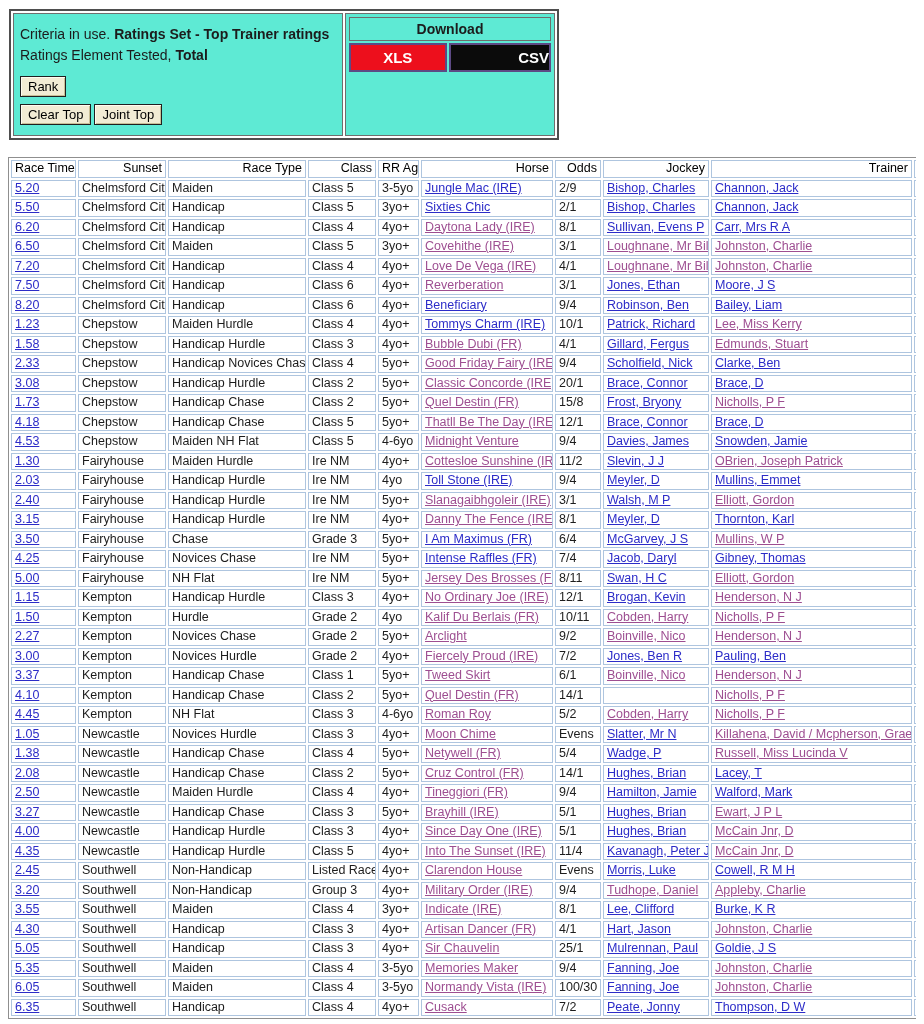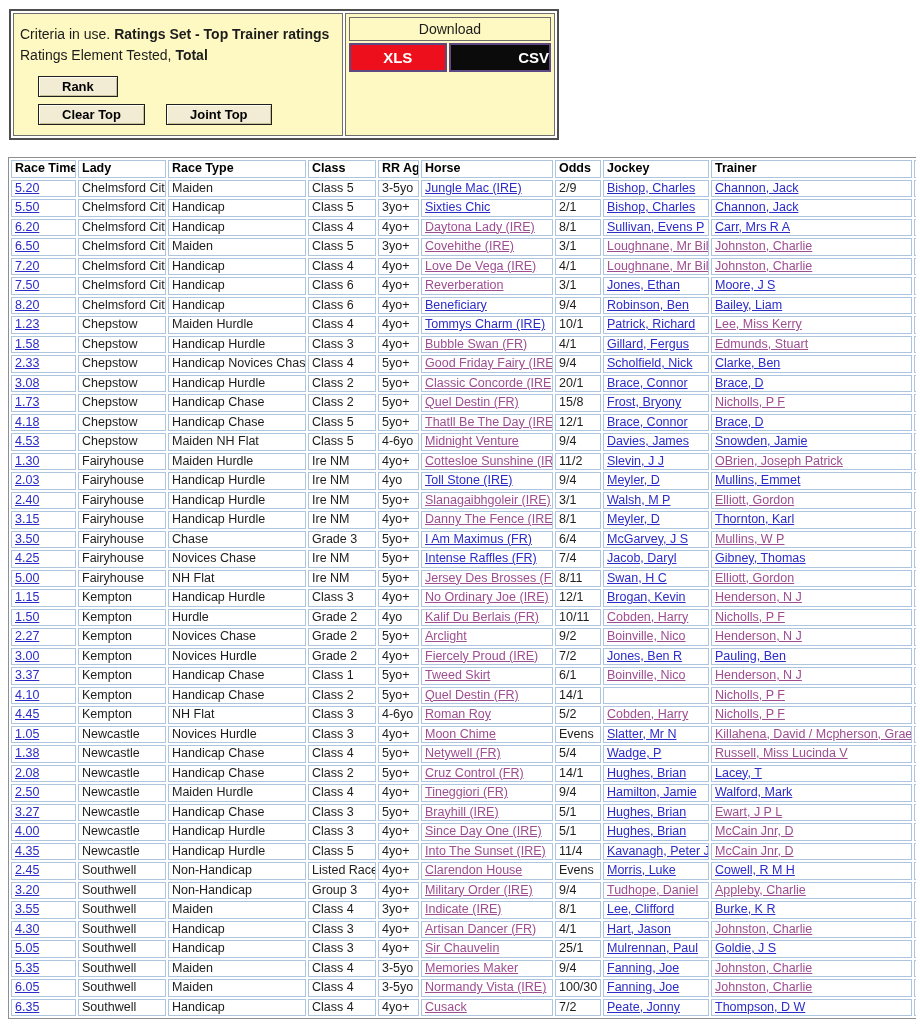--- a/index.html
+++ b/index.html
@@ -21,38 +21,38 @@
     width:924px;height:1024px;overflow:hidden;
     font-family:"Liberation Sans",sans-serif;color:var(--text);
     padding:8px;box-sizing:border-box;
   }
   
   .header-table{
     border-collapse:separate;border-spacing:2px;
     border:2px solid var(--dark-border);
     margin-left:1px;margin-top:1px;
   }
-  .header-table td{border:1px solid var(--mid-border);vertical-align:top;background:#fef9c3;}
+  .header-table td{border:1px solid var(--mid-border);vertical-align:top;background:#5eead4;}
   .criteria-cell{width:316px;padding:4px 6px;height:113px;}
   .download-cell{width:206px;padding:1px;}
   .criteria-text{font-size:14px;line-height:1.5;margin-top:6px;}
   .btn-row{margin-top:10px;}
   .btn-row2{margin-top:7px;}
   .hbtn{
     font-family:"Liberation Sans",sans-serif;
     background:var(--btn-bg);
     border:1px solid #1f1f1f;
     box-shadow:inset 1px 1px 0 #fffdf0, inset -1px -1px 0 #c9bf96;
-    font-weight:bold;font-size:13px;color:#000;
-    padding:2px 23px;margin-right:3px;cursor:pointer;margin-left:18px;
+    font-weight:normal;font-size:13px;color:#000;
+    padding:2px 7px;margin-right:3px;cursor:pointer;
   }
   .download-table{border-collapse:separate;border-spacing:2px;width:100%;}
   .dl-header{
     border:1px solid var(--mid-border);background:var(--dl-header-bg);
-    text-align:center;font-weight:normal;font-size:14px;padding:3px 0;
+    text-align:center;font-weight:bold;font-size:14px;padding:3px 0;
   }
   .dl-cell{border:none !important;padding:0;}
   .dl-btn{
     display:block;text-decoration:none;text-align:center;
     font-weight:bold;font-size:15px;padding:4px 0;
     border:2px solid var(--dl-btn-border);
   }
   .dl-xls{background:var(--xls-bg);color:#fff;text-align:center;}
   .dl-csv{background:var(--csv-bg);color:#fff;text-align:right;}
   
@@ -62,21 +62,21 @@
     border:1px solid var(--table-border);
     table-layout:fixed;width:969px;background:#fff;
   }
   .main-table th,.main-table td{
     border:1px solid var(--cell-border);
     box-sizing:border-box;
     padding:1px 3px;height:17px;line-height:13.5px;
     font-size:12.5px;overflow:hidden;white-space:nowrap;
     background:#fff;
   }
-  .main-table th{text-align:left;font-weight:bold;color:#000;}
+  .main-table th{text-align:right;font-weight:normal;color:#000;}
   .main-table td{text-align:left;}
   a.lnk{color:var(--link);text-decoration:underline;}
   a.lnk.visited{color:var(--visited);}
 </style>
 </head>
 <body>
 
 <table class="header-table">
   <tbody>
   <tr>
@@ -123,21 +123,21 @@
         <col style="width:41px">
         <col style="width:132px">
       <col style="width:46px">
         <col style="width:106px">
         <col style="width:201px">
       <col style="width:60px">
     </colgroup>
     <thead>
       <tr>
           <th>Race Time</th>
-          <th>Lady</th>
+          <th>Sunset</th>
           <th>Race Type</th>
           <th>Class</th>
           <th>RR Age</th>
           <th>Horse</th>
           <th>Odds</th>
           <th>Jockey</th>
           <th>Trainer</th>
           <th></th>
         </tr>
     </thead>
@@ -237,21 +237,21 @@
           <td><a href="#" class="lnk">Patrick, Richard</a></td>
           <td><a href="#" class="lnk visited">Lee, Miss Kerry</a></td>
           <td></td>
         </tr>
         <tr>
           <td><a href="#" class="lnk">1.58</a></td>
           <td>Chepstow</td>
           <td>Handicap Hurdle</td>
           <td>Class 3</td>
           <td>4yo+</td>
-          <td><a href="#" class="lnk visited">Bubble Swan (FR)</a></td>
+          <td><a href="#" class="lnk visited">Bubble Dubi (FR)</a></td>
           <td>4/1</td>
           <td><a href="#" class="lnk">Gillard, Fergus</a></td>
           <td><a href="#" class="lnk visited">Edmunds, Stuart</a></td>
           <td></td>
         </tr>
         <tr>
           <td><a href="#" class="lnk">2.33</a></td>
           <td>Chepstow</td>
           <td>Handicap Novices Chase</td>
           <td>Class 4</td>

